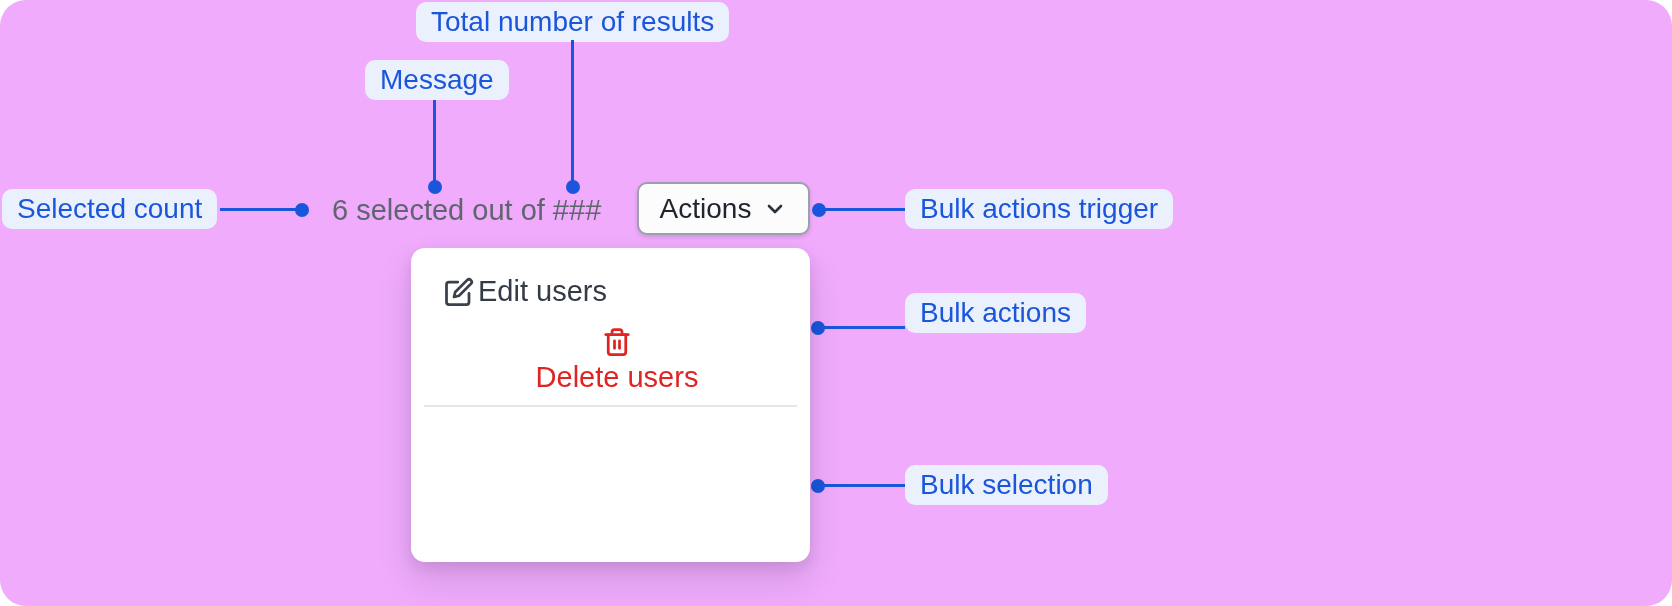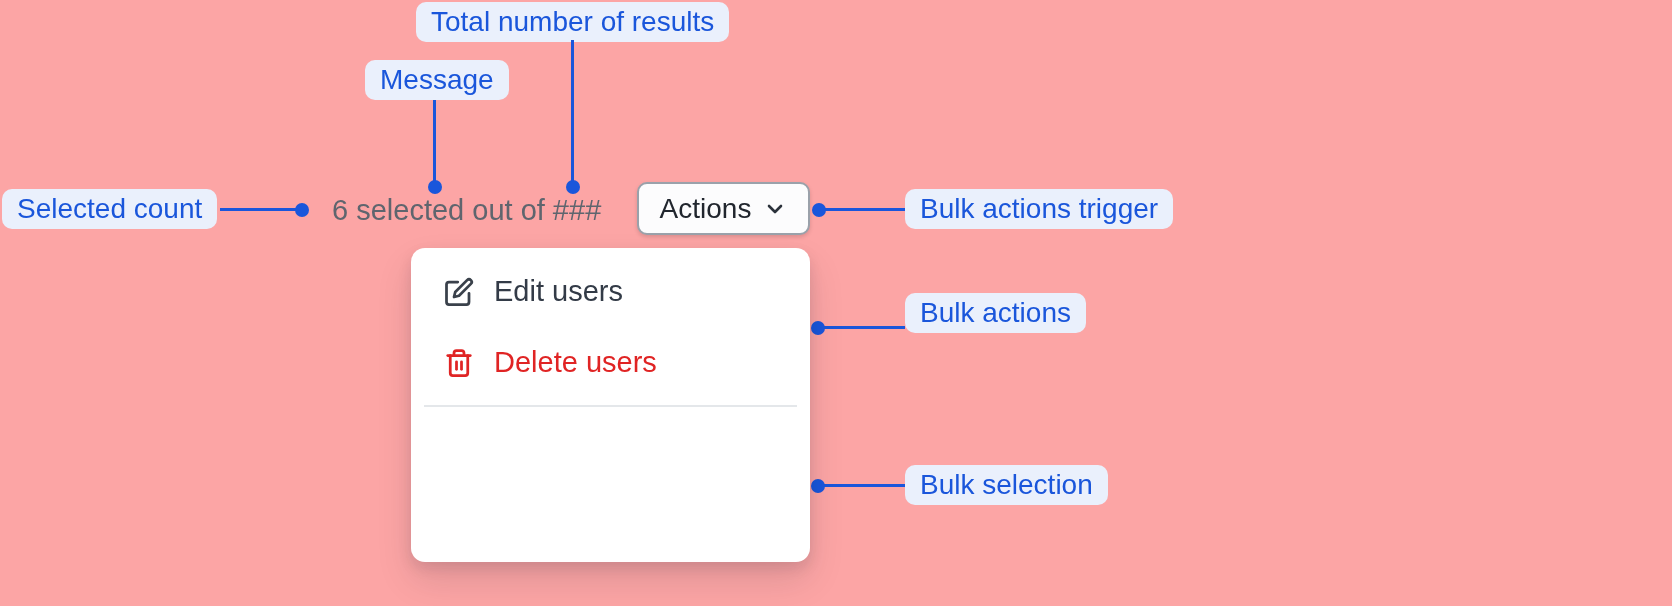--- a/index.html
+++ b/index.html
@@ -6,22 +6,23 @@
     --accent-blue:#1a56db;
     --annotation-bg:#eaf0fc;
     --danger-red:#e02424;
     --muted-text:#5f656e;
     --menu-text:#333b47;
     --button-border:#9aa1aa;
     --divider:#e4e7ea;
   }
   html,body{margin:0;padding:0;background:#ffffff;}
   .stage{
-    position:relative;width:1672px;height:606px;background:#fca5a5;overflow:hidden;
+    position:relative;width:1672px;height:606px;background:#f0abfc;overflow:hidden;
     font-family:"Liberation Sans", sans-serif;
+    border-radius:26px;
   }
   
   .pill{
     position:absolute;
     background:var(--annotation-bg);
     color:var(--accent-blue);
     font-size:28px;line-height:30px;font-weight:500;
     padding:5px 15px;border-radius:10px;white-space:nowrap;
   }
   
@@ -44,26 +45,26 @@
   }
   .actions-btn svg{display:block;}
   
   .menu{
     position:absolute;left:411px;top:248px;width:399px;height:314px;
     background:#ffffff;border-radius:14px;box-sizing:border-box;
     padding:8px 0;
     box-shadow:0 6px 14px rgba(15,23,42,.10),0 18px 36px rgba(15,23,42,.12);
   }
   .menu-item{
-    height:71px;display:flex;align-items:center;gap:20px;
+    height:71px;display:flex;align-items:center;gap:4px;
     padding:0 20px 0 33px;cursor:pointer;
     font-size:29px;color:var(--menu-text);white-space:nowrap;
   }
   .menu-item .mi-icon{width:30px;height:30px;flex:0 0 30px;display:flex;align-items:center;justify-content:center;}
-  .menu-item.danger{color:var(--danger-red);}
+  .menu-item.danger{color:var(--danger-red);flex-direction:column;}
   .menu-divider{height:2px;background:var(--divider);margin:7px 13px 5px 13px;}
 </style>
 </head>
 <body>
 
 <div class="stage">
 
   <div class="pill" style="left:416px;top:2px;">Total number of results</div>
   <div class="pill" style="left:365px;top:60px;">Message</div>
   <div class="pill" style="left:905px;top:189px;">Bulk actions trigger</div>

